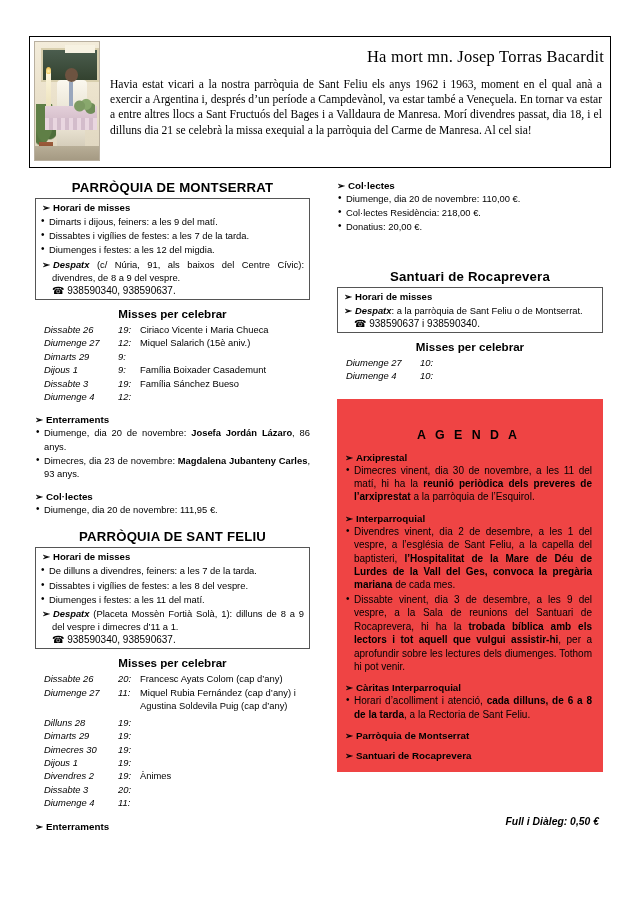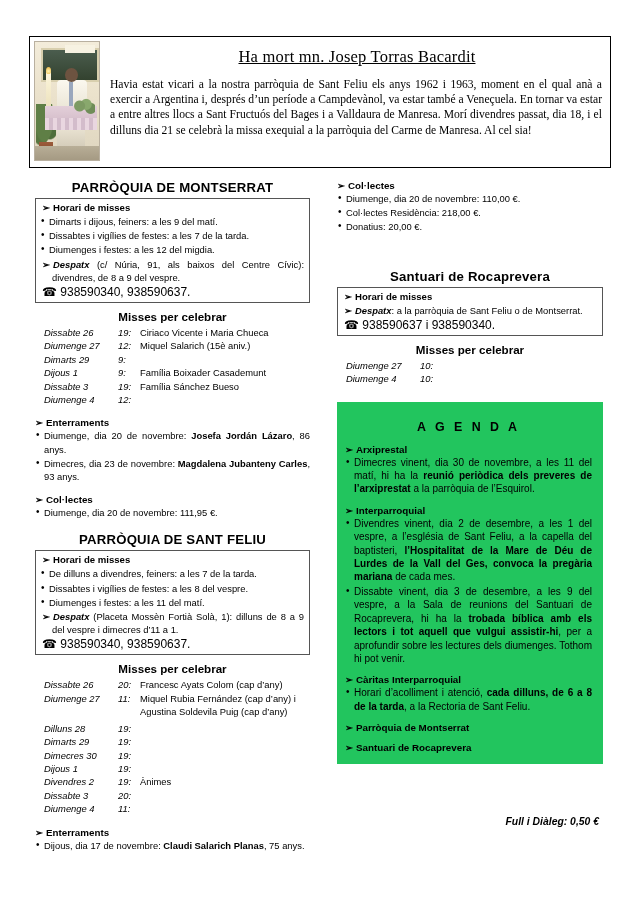--- a/index.html
+++ b/index.html
@@ -76,24 +76,23 @@
                 radial-gradient(ellipse at 25% 60%, #587640 0 8px, transparent 9px); }
   .ph-pot { position:absolute; left:4px; top:100px; width:14px; height:14px;
     background: linear-gradient(#9c5b3b,#7d4528); }
   .ph-floor { position:absolute; left:0; bottom:0; width:100%; height:14px;
     background: linear-gradient(#b8ae97,#a59a83); }
 
   .obit-text { flex: 1 1 auto; min-width: 0; }
   .obit-title {
     font-family: "Liberation Serif", serif;
     font-size: 16.5px;
-    text-align: center;
+    text-align: right;
     margin: 6px 0 10px 0;
     letter-spacing: .2px;
-    text-decoration: underline;
   }
   .obit-body {
     font-family: "Liberation Serif", serif;
     font-size: 11.6px;
     line-height: 15.2px;
     text-align: justify;
     text-justify: inter-word;
     padding-right: 2px;
   }
 
@@ -162,22 +161,22 @@
   .despatx-line {
     font-size: 9.4px;
     line-height: 13.2px;
     margin: 1px 0 1px 0;
     padding-left: 12px;
     text-indent: -10px;
     text-align: justify;
   }
   .despatx-line b i, .despatx-line i b { font-style: italic; font-weight: bold; }
   .phone-line {
-    font-size: 12px;
-    margin: 1px 0 0 2px;
+    font-size: 10px;
+    margin: 1px 0 0 12px;
   }
   .masses {
     margin: 1px 0 0 0;
     width: 100%;
     border-collapse: collapse;
   }
   .masses td {
     font-size: 9.4px;
     line-height: 13.4px;
     vertical-align: top;
@@ -194,22 +193,22 @@
   .masses tr.gap td { padding-top: 3px; }
 
   .group-head {
     font-size: 9.8px;
     font-weight: bold;
     margin: 11px 0 1px 0;
   }
 
   
   .agenda {
-    background: #22c55e;
-    padding: 15px 11px 10px 8px;
+    background: #ef4444;
+    padding: 26px 11px 10px 8px;
     box-sizing: border-box;
     width: 266px;
   }
   .agenda-title {
     font-size: 12.4px;
     font-weight: bold;
     text-align: center;
     letter-spacing: 3px;
     margin: 3px 0 10px 0;
   }
@@ -399,25 +398,20 @@
         <td class="day">Diumenge 4</td>
         <td class="hour">11:</td>
         <td class="intent"></td>
       </tr>
     </tbody>
       </table>
 
     <div class="group-head">
       <span class="arrow-head">➢</span><span>Enterraments</span>
     </div>
-    <ul class="bl">
-      <li>
-        <span>Dijous, dia 17 de novembre: </span><b>Claudi Salarich Planas</b><span>, 75 anys.</span>
-      </li>
-    </ul>
   </div>
 
   <div class="col-right">
 
     <div class="group-head" style="margin-top:0">
       <span class="arrow-head">➢</span><span>Col·lectes</span>
     </div>
     <ul class="bl">
       <li>Diumenge, dia 20 de novembre: 110,00 €.</li>
       <li>Col·lectes Residència: 218,00 €.</li>

